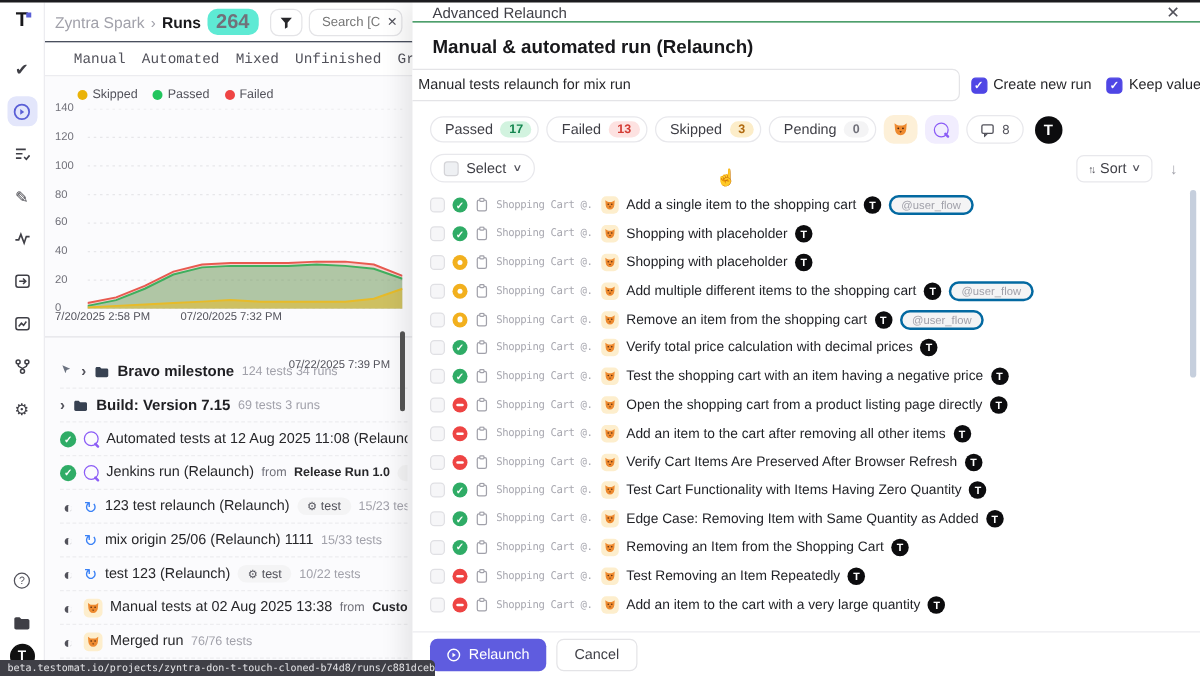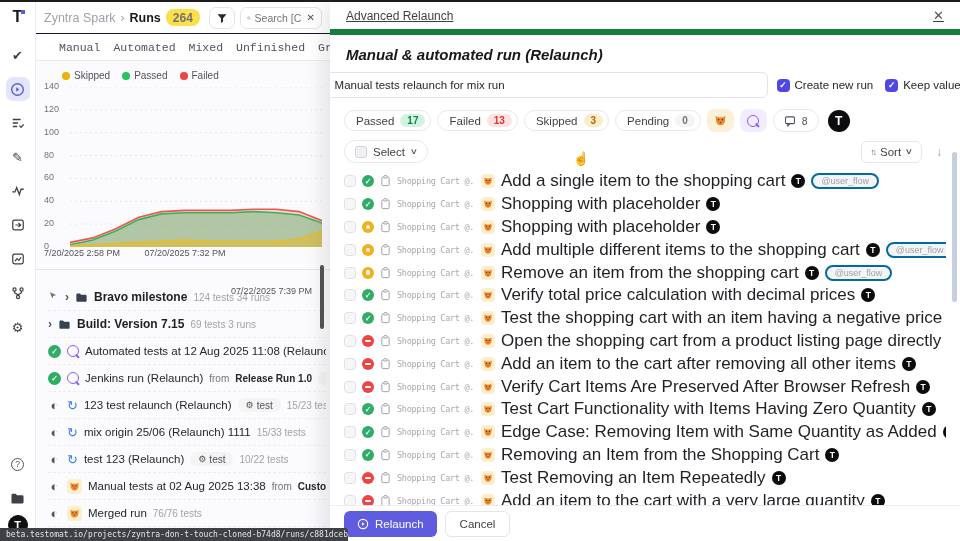--- a/index.html
+++ b/index.html
@@ -17,21 +17,21 @@
   .sb-spacer { flex:1; }
   .help-circle { width:13px; height:13px; border:1.2px solid #52525b; border-radius:50%; font-size:8.5px; display:flex; align-items:center; justify-content:center; color:#52525b; }
   .sb-avatar { width:20px; height:20px; border-radius:50%; background:#111; color:#fff; font-size:11px; font-weight:800; display:flex; align-items:center; justify-content:center; border:1.5px solid #111; }
 
   
   .left-panel { position:absolute; left:36px; top:2px; width:294px; bottom:0; background:#fbfbfd; overflow:hidden; z-index:5; }
   .lp-topbar { height:32px; background:#fff; border-bottom:1px solid #0f172a; display:flex; align-items:center; gap:5px; padding:0 8px; white-space:nowrap; }
   .crumb-project { color:#a1a1aa; font-size:12.5px; }
   .crumb-sep { color:#a1a1aa; font-size:12px; }
   .crumb-section { color:#18181b; font-size:12.5px; font-weight:700; }
-  .count-badge { background:#fde047; color:#71717a; font-size:12px; border-radius:8px; padding:1.5px 7px; font-weight:600; }
+  .count-badge { background:#5eead4; color:#71717a; font-size:16px; border-radius:8px; padding:1.5px 7px; font-weight:600; }
   .filter-btn { width:26px; height:22px; border:1px solid #e4e4e7; border-radius:7px; background:#fff; display:flex; align-items:center; justify-content:center; margin-left:4px; }
   .search-box { height:22px; border:1px solid #e4e4e7; border-radius:7px; background:#fff; display:flex; align-items:center; gap:4px; padding:0 6px; flex:1; min-width:0; }
   .search-box input { border:none; outline:none; font-size:10.5px; color:#71717a; width:48px; background:transparent; font-family:"Liberation Sans",sans-serif; }
   .x-small { color:#52525b; font-size:10px; }
 
   .lp-tabs { height:27px; background:#fff; border-bottom:1px solid #ececf0; display:flex; align-items:center; gap:13px; padding:0 10px; font-size:11.5px; color:#52525b; white-space:nowrap; }
   .lp-tabs .tab { cursor:default;font-family:Liberation Mono, monospace; }
 
   .legend { display:flex; align-items:center; gap:12px; margin:9px 0 4px 26px; font-size:10px; color:#52525b; }
   .legend-item { display:flex; align-items:center; gap:4px; }
@@ -68,24 +68,24 @@
   .t-from { color:#71717a; font-size:10px; }
   .t-from-target { color:#27272a; font-size:10px; font-weight:700; }
   .t-pill { background:#f4f4f5; border-radius:9px; padding:1.5px 8px; font-size:10px; color:#52525b; display:flex; align-items:center; gap:3px; }
   .t-pill .gear { font-size:9px; color:#52525b; }
   .t-meta { color:#a1a1aa; font-size:10px; }
 
   .statusbar { position:absolute; left:0; bottom:0; height:13px; max-width:348px; background:#3f3f46; color:#e4e4e7; font-family:"DejaVu Sans Mono",monospace; font-size:8px; display:flex; align-items:center; padding:0 6px; border-top-right-radius:4px; white-space:nowrap; overflow:hidden; z-index:95; }
 
   
   .modal { position:absolute; left:330px; top:2px; right:0; bottom:0; background:#fff; box-shadow:-8px 0 18px rgba(0,0,0,.09); display:flex; flex-direction:column; z-index:40; }
-  .modal-header { height:33px; border-bottom:6px solid #15803d; display:flex; align-items:center; justify-content:space-between; padding:0 16px; font-size:12px; color:#3f3f46; flex:none;text-decoration:underline; }
+  .modal-header { height:16px; border-bottom:1px solid #15803d; display:flex; align-items:center; justify-content:space-between; padding:0 16px; font-size:12px; color:#3f3f46; flex:none; }
   .modal-close { color:#52525b; font-size:13px; cursor:default; }
   .modal-body { flex:1; padding:8px 14px 0 14px; position:relative; overflow:hidden; }
-  .modal-title { font-size:15px; font-weight:700; color:#18181b; margin:3px 0 9px 2px;font-style:italic; }
+  .modal-title { font-size:15px; font-weight:700; color:#18181b; margin:3px 0 9px 2px; }
   .name-row { display:flex; align-items:center; gap:9px; margin-bottom:11px;justify-content:center; }
   .name-input { flex:0 0 444px; height:26px; border:1px solid #e4e4e7; border-radius:6px; padding:0 10px; font-size:11.5px; color:#27272a; font-family:"Liberation Sans",sans-serif; outline:none; background:#fff; }
   .cb-label { display:flex; align-items:center; gap:5px; font-size:11.5px; color:#27272a; white-space:nowrap; }
   .checkbox { width:13px; height:13px; border-radius:3.5px; border:1px solid #d4d4d8; background:#fff; display:flex; align-items:center; justify-content:center; flex:none; }
   .checkbox.checked { background:#4f46e5; border-color:#4f46e5; color:#fff; font-size:9px; font-weight:700; }
 
   .filter-row { display:flex; align-items:center; gap:6px; margin-bottom:8px; }
   .pill { display:flex; align-items:center; gap:6px; border:1px solid #e8e8ec; border-radius:14px; padding:3px 5px 3px 11px; font-size:11.5px; color:#3f3f46; background:#fff; }
   .count { border-radius:9px; padding:1px 7px; font-size:10px; font-weight:700; }
   .count.st-passed { background:#d2f3df; color:#13854e; }
@@ -114,21 +114,21 @@
   .row-status { width:12px; height:12px; border-radius:50%; display:flex; align-items:center; justify-content:center; flex:none; }
   .row-status.st-passed { background:#2fac66; }
   .row-status.st-passed::before { content:"✓"; color:#fff; font-size:8px; font-weight:700; }
   .row-status.st-skipped { background:#f2b01e; }
   .row-status.st-skipped::before { content:""; width:4.5px; height:4.5px; background:#fff; border-radius:50%; }
   .row-status.st-failed { background:#ee4443; }
   .row-status.st-failed::before { content:""; width:6px; height:2px; background:#fff; border-radius:1px; }
   .clip { flex:none; display:flex; }
   .mono { font-family:"DejaVu Sans Mono",monospace; font-size:8.5px; letter-spacing:-0.3px; color:#a8a8b0; width:78px; flex:none; overflow:hidden; }
   .trow .fox-chip { width:14px; height:14px; }
-  .row-title { font-size:17px; color:#1f2025; }
+  .row-title { font-size:11px; color:#1f2025; }
   .mini-avatar { width:14px; height:14px; border-radius:50%; background:#0c0c0e; color:#fff; font-size:8.5px; font-weight:800; display:flex; align-items:center; justify-content:center; flex:none; }
   .tag { background:#f4f4f5; border:2px solid #0369a1; color:#a1a1aa; font-size:9px; border-radius:9px; padding:1px 8px; }
 
   .modal-footer { height:36px; border-top:1px solid #ececf0; display:flex; align-items:center; gap:8px; padding:0 14px; flex:none; }
   .btn-primary { background:#5f5cdf; color:#fff; border:none; border-radius:6px; height:26px; display:flex; align-items:center; gap:6px; padding:0 13px; font-size:11.5px; font-family:"Liberation Sans",sans-serif; }
   .btn-secondary { background:#fff; color:#3f3f46; border:1px solid #e4e4e7; border-radius:6px; height:26px; padding:0 14px; font-size:11.5px; font-family:"Liberation Sans",sans-serif; }
 
   .hand-cursor { position:absolute; left:243px; top:116px; font-size:13px; color:#71717a; text-shadow:0 0 2px #fff; z-index:60; }
   .modal-scrollbar { position:absolute; right:3px; top:150px; width:5px; height:150px; background:#c6cfdd; border-radius:3px; }
 </style>

